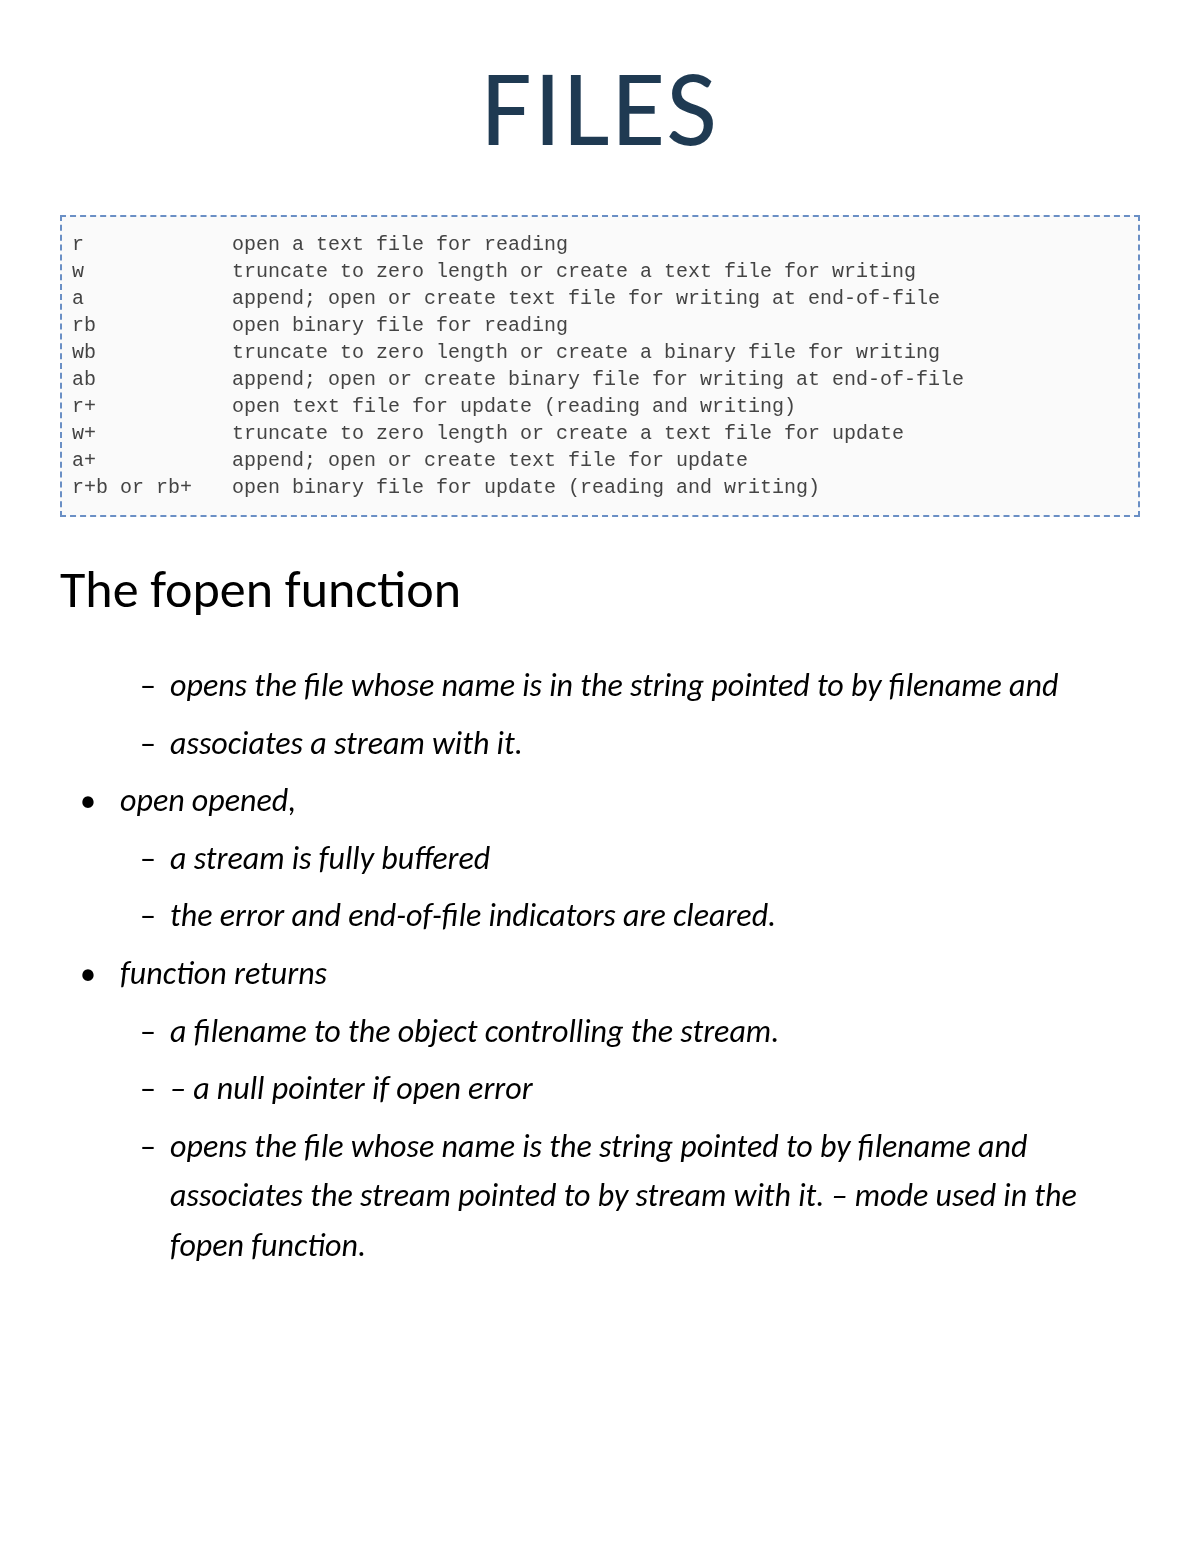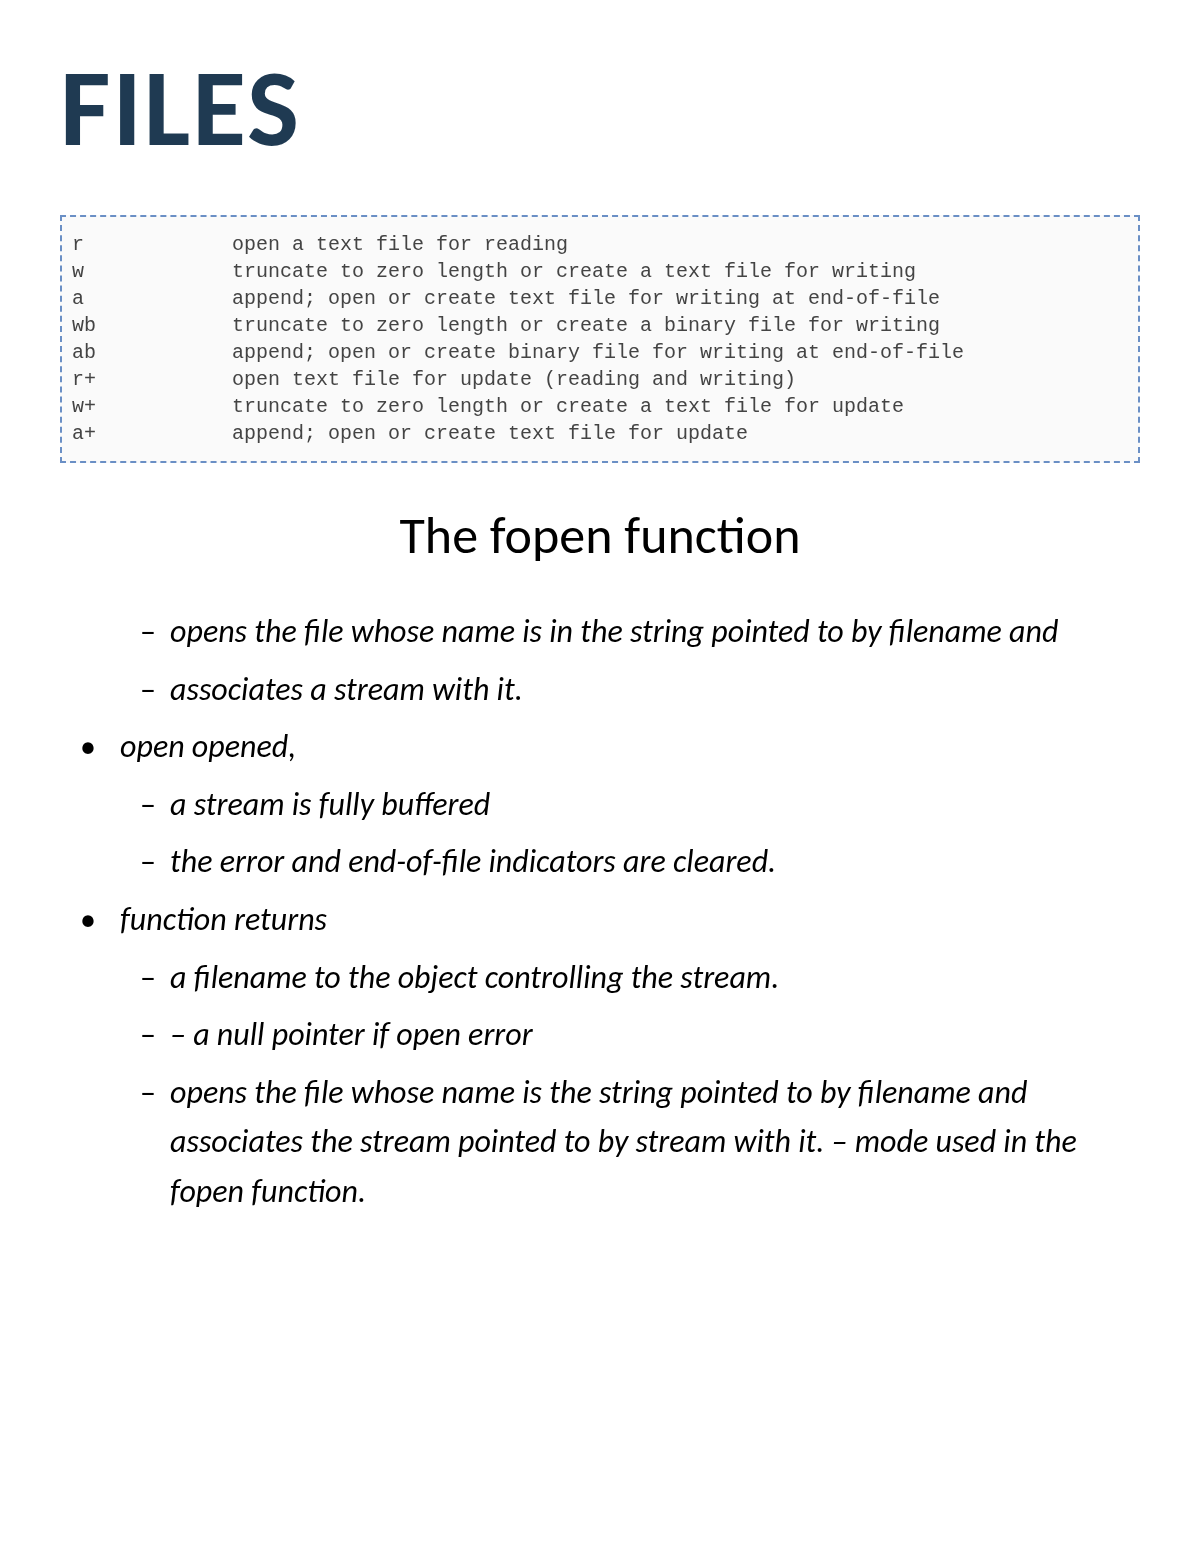--- a/index.html
+++ b/index.html
@@ -9,23 +9,23 @@
     font-family: Calibri, "Segoe UI", Arial, sans-serif;
     color: #000;
     width: 1200px;
   }
   .page {
     padding: 30px 60px 60px 60px;
   }
   .main-title {
     font-size: 110px;
     color: #1f3a52;
-    text-align: left;
+    text-align: center;
     margin: 10px 0 40px 0;
-    font-weight: 700;
+    font-weight: 400;
     letter-spacing: 2px;
   }
   .code-box {
     border: 2px dashed #6a8fc5;
     background: #fafafa;
     padding: 14px 10px 14px 10px;
     margin: 0 0 40px 0;
   }
   .code-table {
     font-family: "Courier New", Courier, monospace;
@@ -37,21 +37,20 @@
   .code-table td {
     padding: 0 0;
     vertical-align: top;
     white-space: pre;
   }
   .mode-col {
     width: 160px;
   }
   .sub-title {
     font-size: 52px;
-    text-align: center;
     margin: 0 0 40px 0;
     font-weight: 400;
   }
   .content {
     font-size: 32px;
     line-height: 1.55;
     padding: 0 20px;
   }
   .bullet {
     display: flex;
@@ -91,38 +90,46 @@
           </tr>
           <tr>
             <td class="mode-col">w</td>
             <td>truncate to zero length or create a text file for writing</td>
           </tr>
           <tr>
             <td class="mode-col">a</td>
             <td>append; open or create text file for writing at end-of-file</td>
           </tr>
           <tr>
+            <td class="mode-col">rb</td>
+            <td>open binary file for reading</td>
+          </tr>
+          <tr>
             <td class="mode-col">wb</td>
             <td>truncate to zero length or create a binary file for writing</td>
           </tr>
           <tr>
             <td class="mode-col">ab</td>
             <td>append; open or create binary file for writing at end-of-file</td>
           </tr>
           <tr>
             <td class="mode-col">r+</td>
             <td>open text file for update (reading and writing)</td>
           </tr>
           <tr>
             <td class="mode-col">w+</td>
             <td>truncate to zero length or create a text file for update</td>
           </tr>
           <tr>
             <td class="mode-col">a+</td>
             <td>append; open or create text file for update</td>
+          </tr>
+          <tr>
+            <td class="mode-col">r+b or rb+</td>
+            <td>open binary file for update (reading and writing)</td>
           </tr>
         </tbody>
     </table>
   </div>
 
   <h2 class="sub-title">The fopen function</h2>
 
   <div class="content">
 
     <div class="sub">

